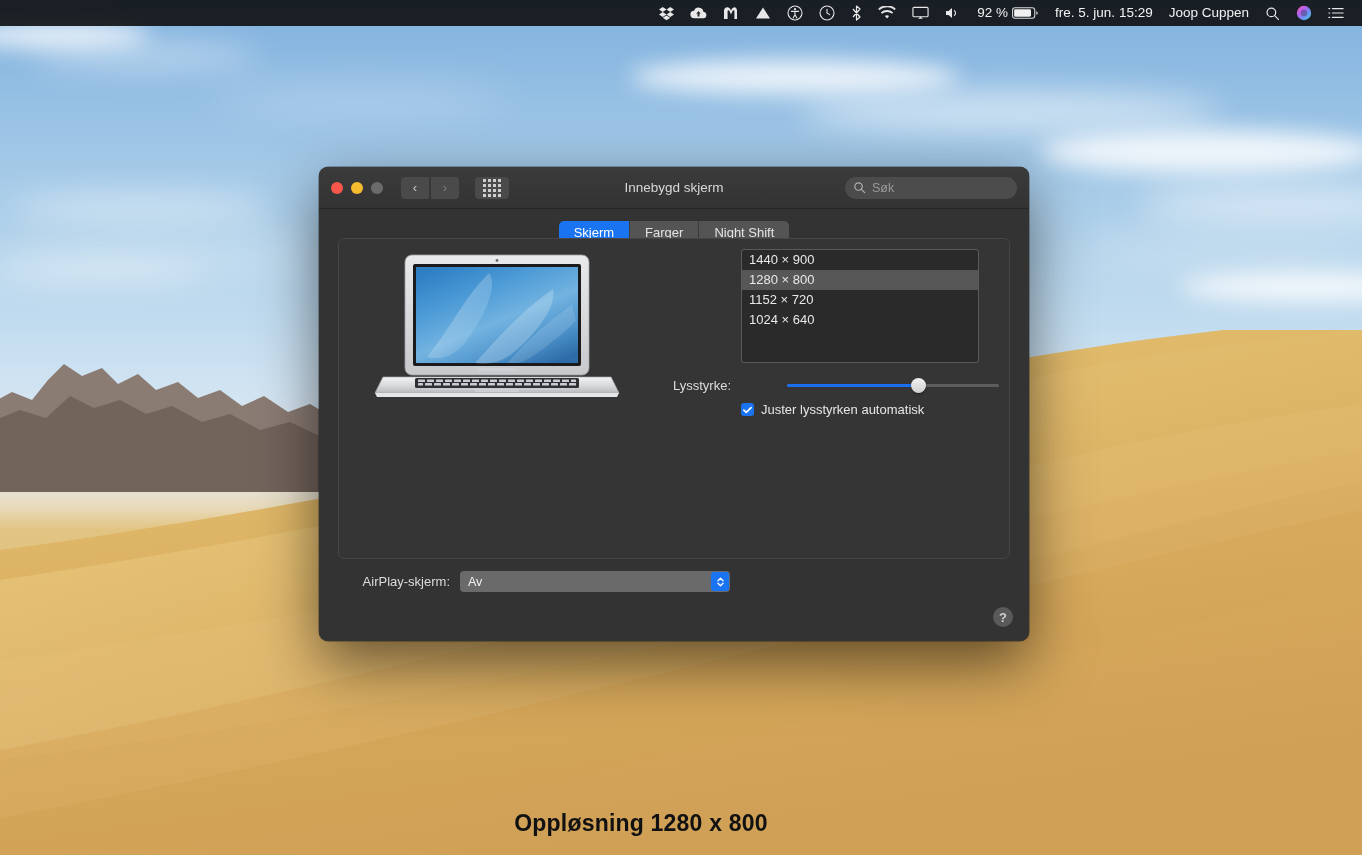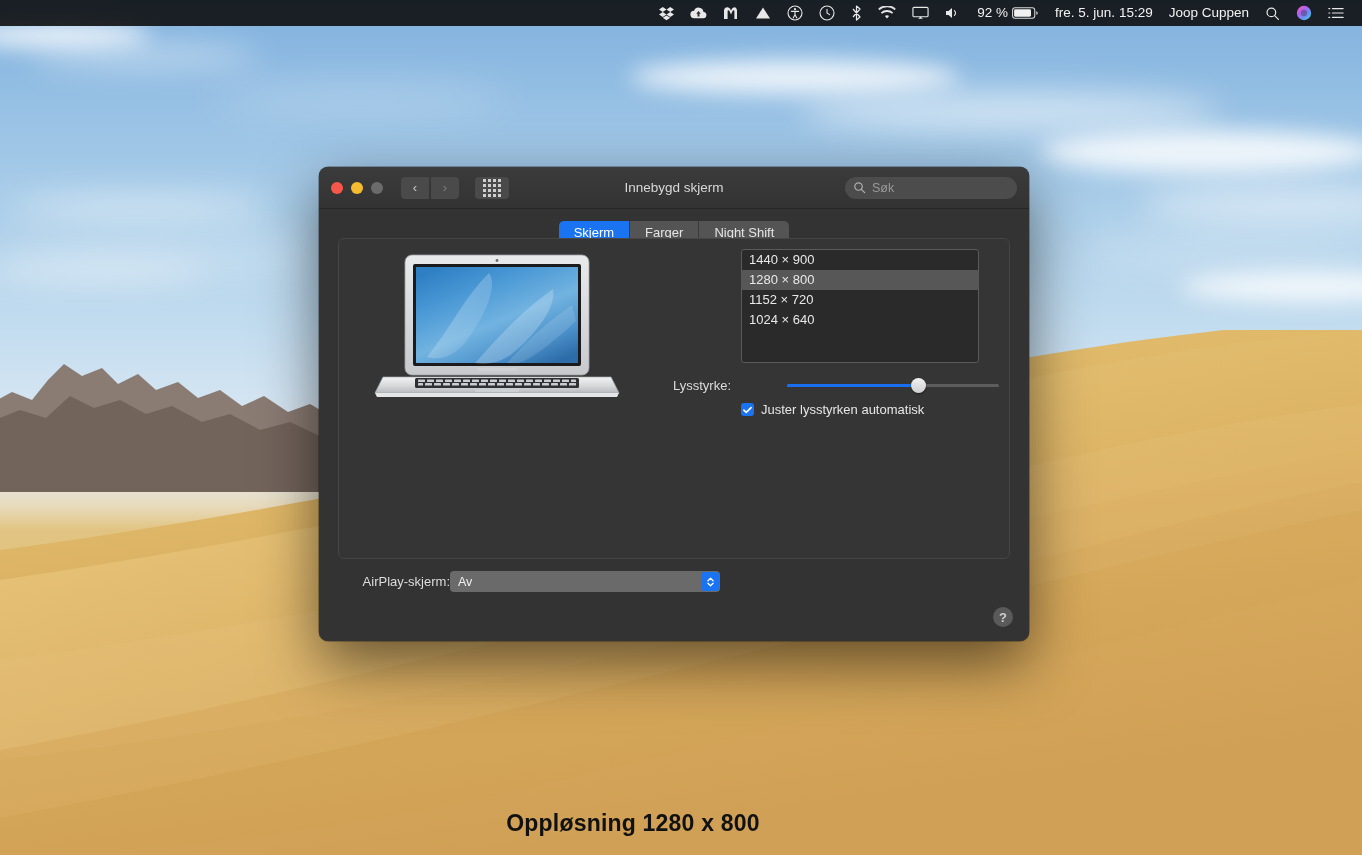--- a/index.html
+++ b/index.html
@@ -47,21 +47,21 @@
   
   #dune {
     position: absolute;
     left: 0; top: 330px;
     width: 1362px; height: 525px;
   }
 
   
   #caption {
     position: absolute;
-    left: 0; top: 810px;
+    left: 8px; top: 810px;
     width: 1266px;
     text-align: center;
     font-size: 23px;
     font-weight: bold;
     color: #111;
     letter-spacing: 0.2px;
   }
 
   
   #menubar {
@@ -331,20 +331,21 @@
     align-items: center;
   }
   #airplay-label {
     width: 112px;
     text-align: right;
     font-size: 13px;
     color: #dcdcdc;
     flex: none;
   }
   #airplay-select {
+    margin-left: 10px;
     width: 270px; height: 21px;
     background: #6a6a6a;
     border-radius: 4px;
     display: flex; align-items: center;
     position: relative;
     font-size: 12.5px;
     color: #f0f0f0;
     padding-left: 8px;
   }
   #airplay-stepper {

